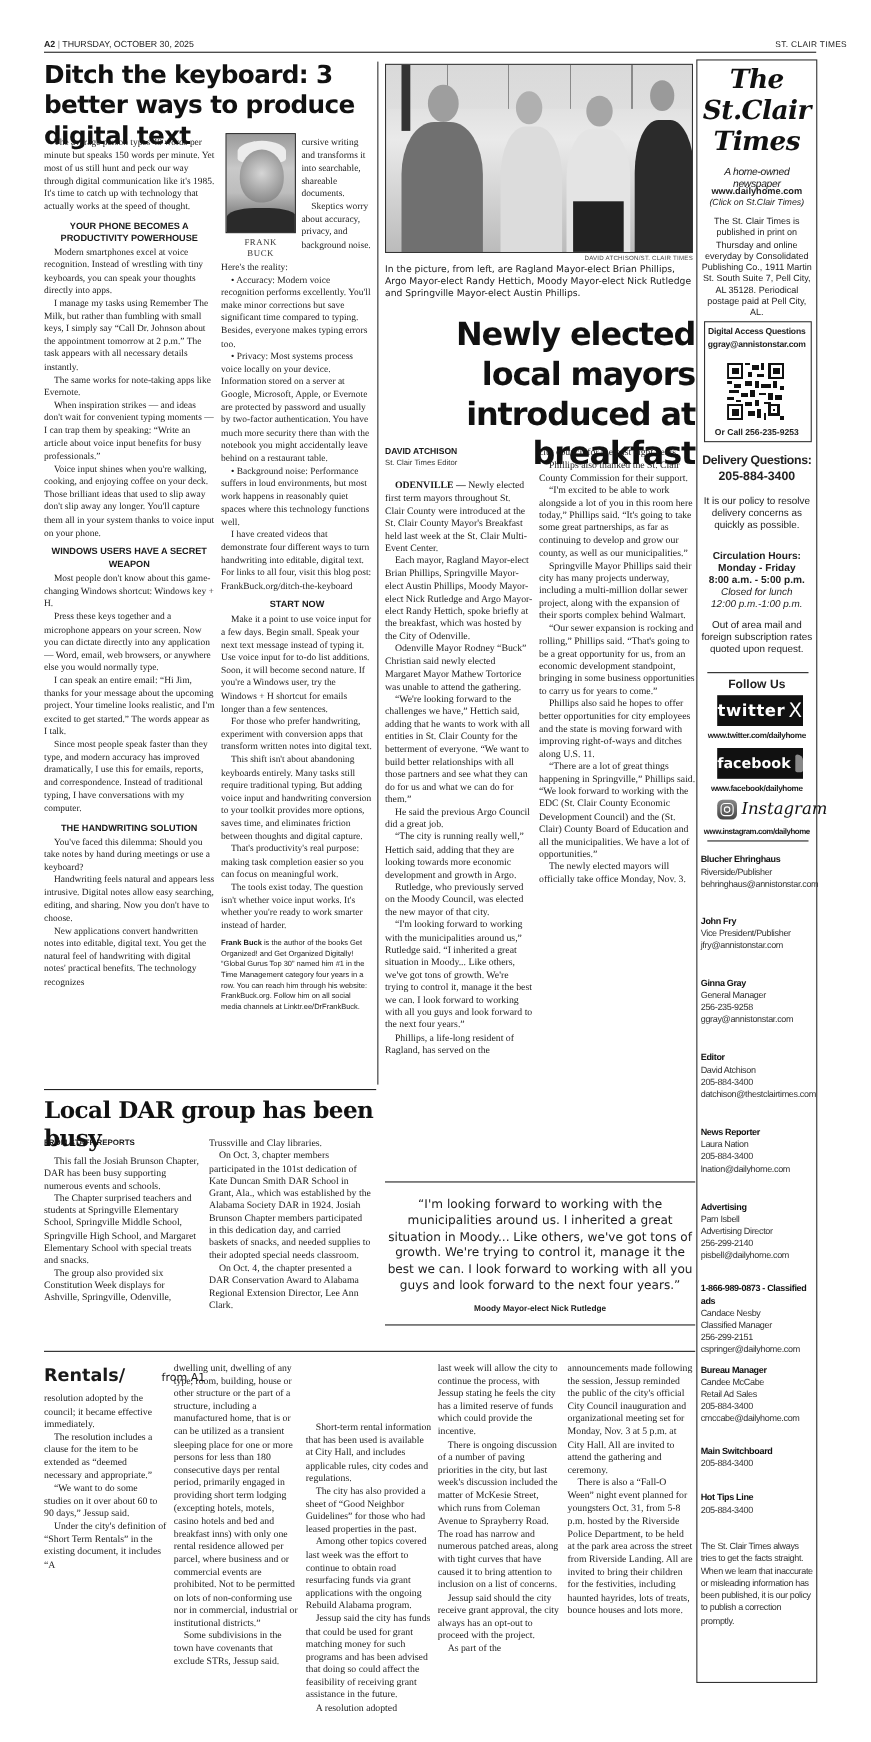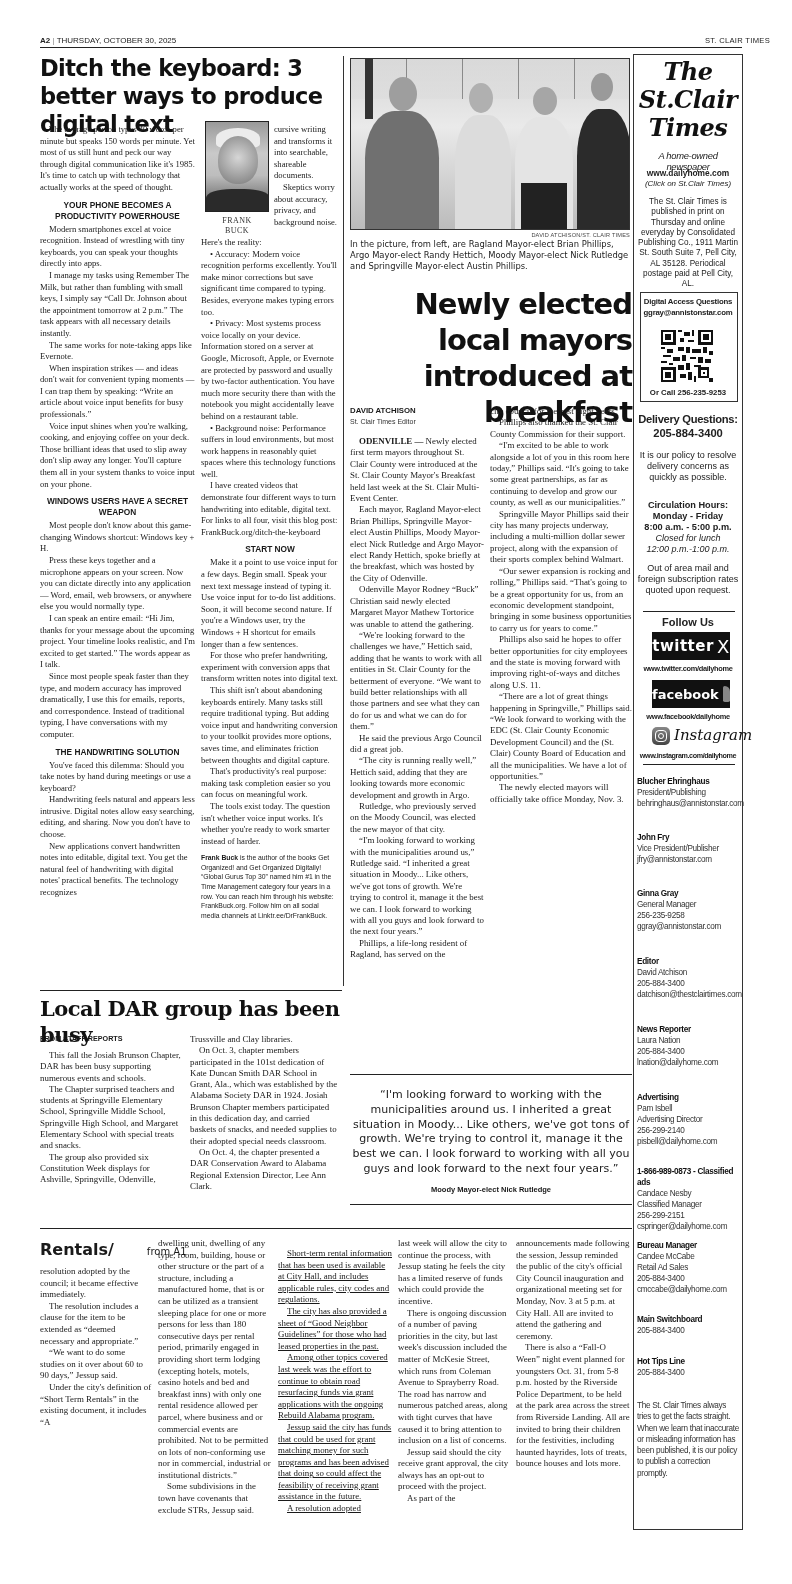--- a/index.html
+++ b/index.html
@@ -215,21 +215,21 @@
 <div class="col body-text" style="left:40px; top:1266px; width:112px; font-size:8.9px; line-height:11.6px;">
   <p class="noind">resolution adopted by the council; it became effective immediately.</p>
   <p>The resolution includes a clause for the item to be extended as “deemed necessary and appropriate.”</p>
   <p>“We want to do some studies on it over about 60 to 90 days,” Jessup said.</p>
   <p>Under the city's definition of “Short Term Rentals” in the existing document, it includes “A</p>
 </div>
 <div class="col body-text" style="left:158px; top:1238px; width:114px; font-size:8.9px; line-height:11.6px;">
   <p class="noind">dwelling unit, dwelling of any type, room, building, house or other structure or the part of a structure, including a manufactured home, that is or can be utilized as a transient sleeping place for one or more persons for less than 180 consecutive days per rental period, primarily engaged in providing short term lodging (excepting hotels, motels, casino hotels and bed and breakfast inns) with only one rental residence allowed per parcel, where business and or commercial events are prohibited. Not to be permitted on lots of non-conforming use nor in commercial, industrial or institutional districts.”</p>
   <p>Some subdivisions in the town have covenants that exclude STRs, Jessup said.</p>
 </div>
-<div class="col body-text" style="left:278px; top:1248px; width:114px; font-size:8.9px; line-height:11.6px;text-decoration:underline;">
+<div class="col body-text" style="left:278px; top:1292px; width:114px; font-size:8.9px; line-height:11.6px;">
   <p>Short-term rental information that has been used is available at City Hall, and includes applicable rules, city codes and regulations.</p>
   <p>The city has also provided a sheet of “Good Neighbor Guidelines” for those who had leased properties in the past.</p>
   <p>Among other topics covered last week was the effort to continue to obtain road resurfacing funds via grant applications with the ongoing Rebuild Alabama program.</p>
   <p>Jessup said the city has funds that could be used for grant matching money for such programs and has been advised that doing so could affect the feasibility of receiving grant assistance in the future.</p>
   <p>A resolution adopted</p>
 </div>
 <div class="col body-text" style="left:398px; top:1238px; width:112px; font-size:8.9px; line-height:11.6px;">
   <p class="noind">last week will allow the city to continue the process, with Jessup stating he feels the city has a limited reserve of funds which could provide the incentive.</p>
   <p>There is ongoing discussion of a number of paving priorities in the city, but last week's discussion included the matter of McKesie Street, which runs from Coleman Avenue to Sprayberry Road. The road has narrow and numerous patched areas, along with tight curves that have caused it to bring attention to inclusion on a list of concerns.</p>
   <p>Jessup said should the city receive grant approval, the city always has an opt-out to proceed with the project.</p>
@@ -328,21 +328,21 @@
 <div class="abs" style="left:652px; top:727px; width:18px; height:18px; border-radius:5px; background:linear-gradient(#888,#444);">
   <div style="position:absolute; left:3px; top:3px; width:12px; height:12px; border:1.5px solid #fff; border-radius:4px;"></div>
   <div style="position:absolute; left:6px; top:6px; width:6px; height:6px; border:1.5px solid #fff; border-radius:50%;"></div>
 </div>
 <div class="abs" style="left:674px; top:726px; font-family:'DejaVu Serif',serif; font-style:italic; font-size:15px; color:#111;">Instagram</div>
 <div class="sb" style="top:751px; font-size:7.2px; font-weight:bold; letter-spacing:-0.4px;">www.instagram.com/dailyhome</div>
 <div class="rule" style="left:643px; top:764px; width:92px; height:1px;"></div>
 
 <div class="staff" style="top:776px;">
   <b>Blucher Ehringhaus</b>
-    <div>President/Publishing</div>
+    <div>Riverside/Publisher</div>
     <div>behringhaus@annistonstar.com</div>
 </div>
 <div class="staff" style="top:832px;">
   <b>John Fry</b>
     <div>Vice President/Publisher</div>
     <div>jfry@annistonstar.com</div>
 </div>
 <div class="staff" style="top:888px;">
   <b>Ginna Gray</b>
     <div>General Manager</div>

